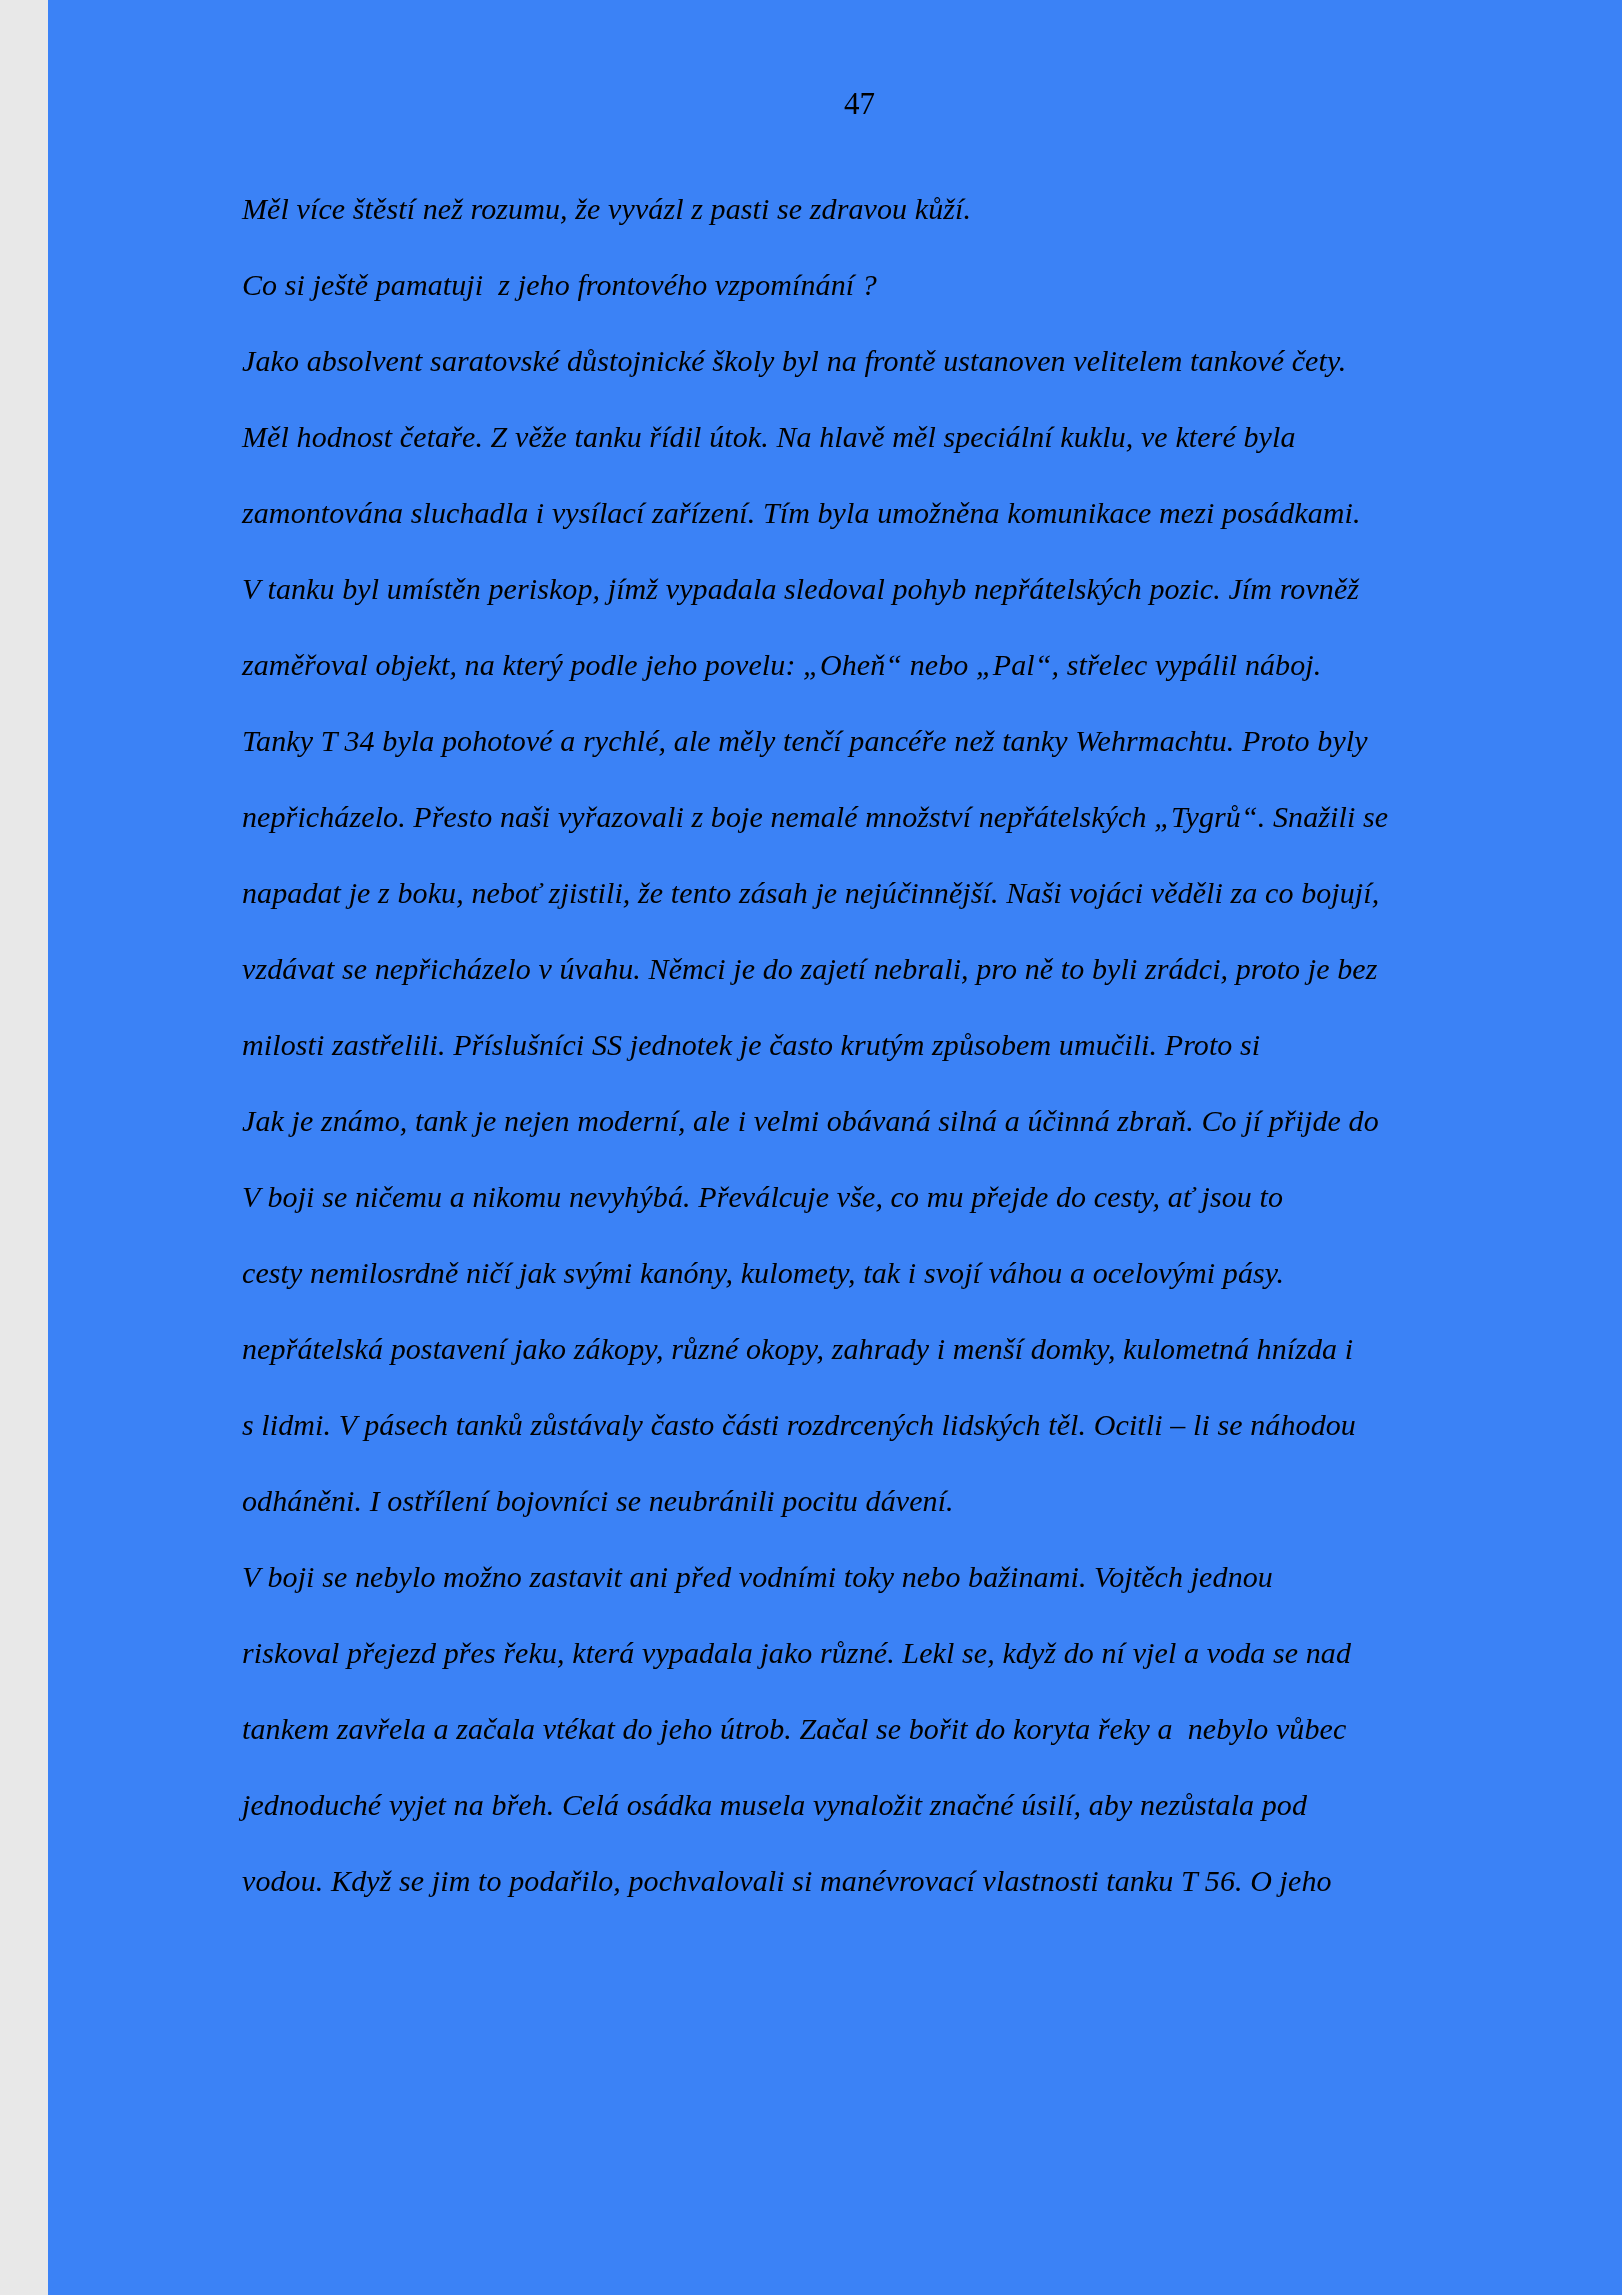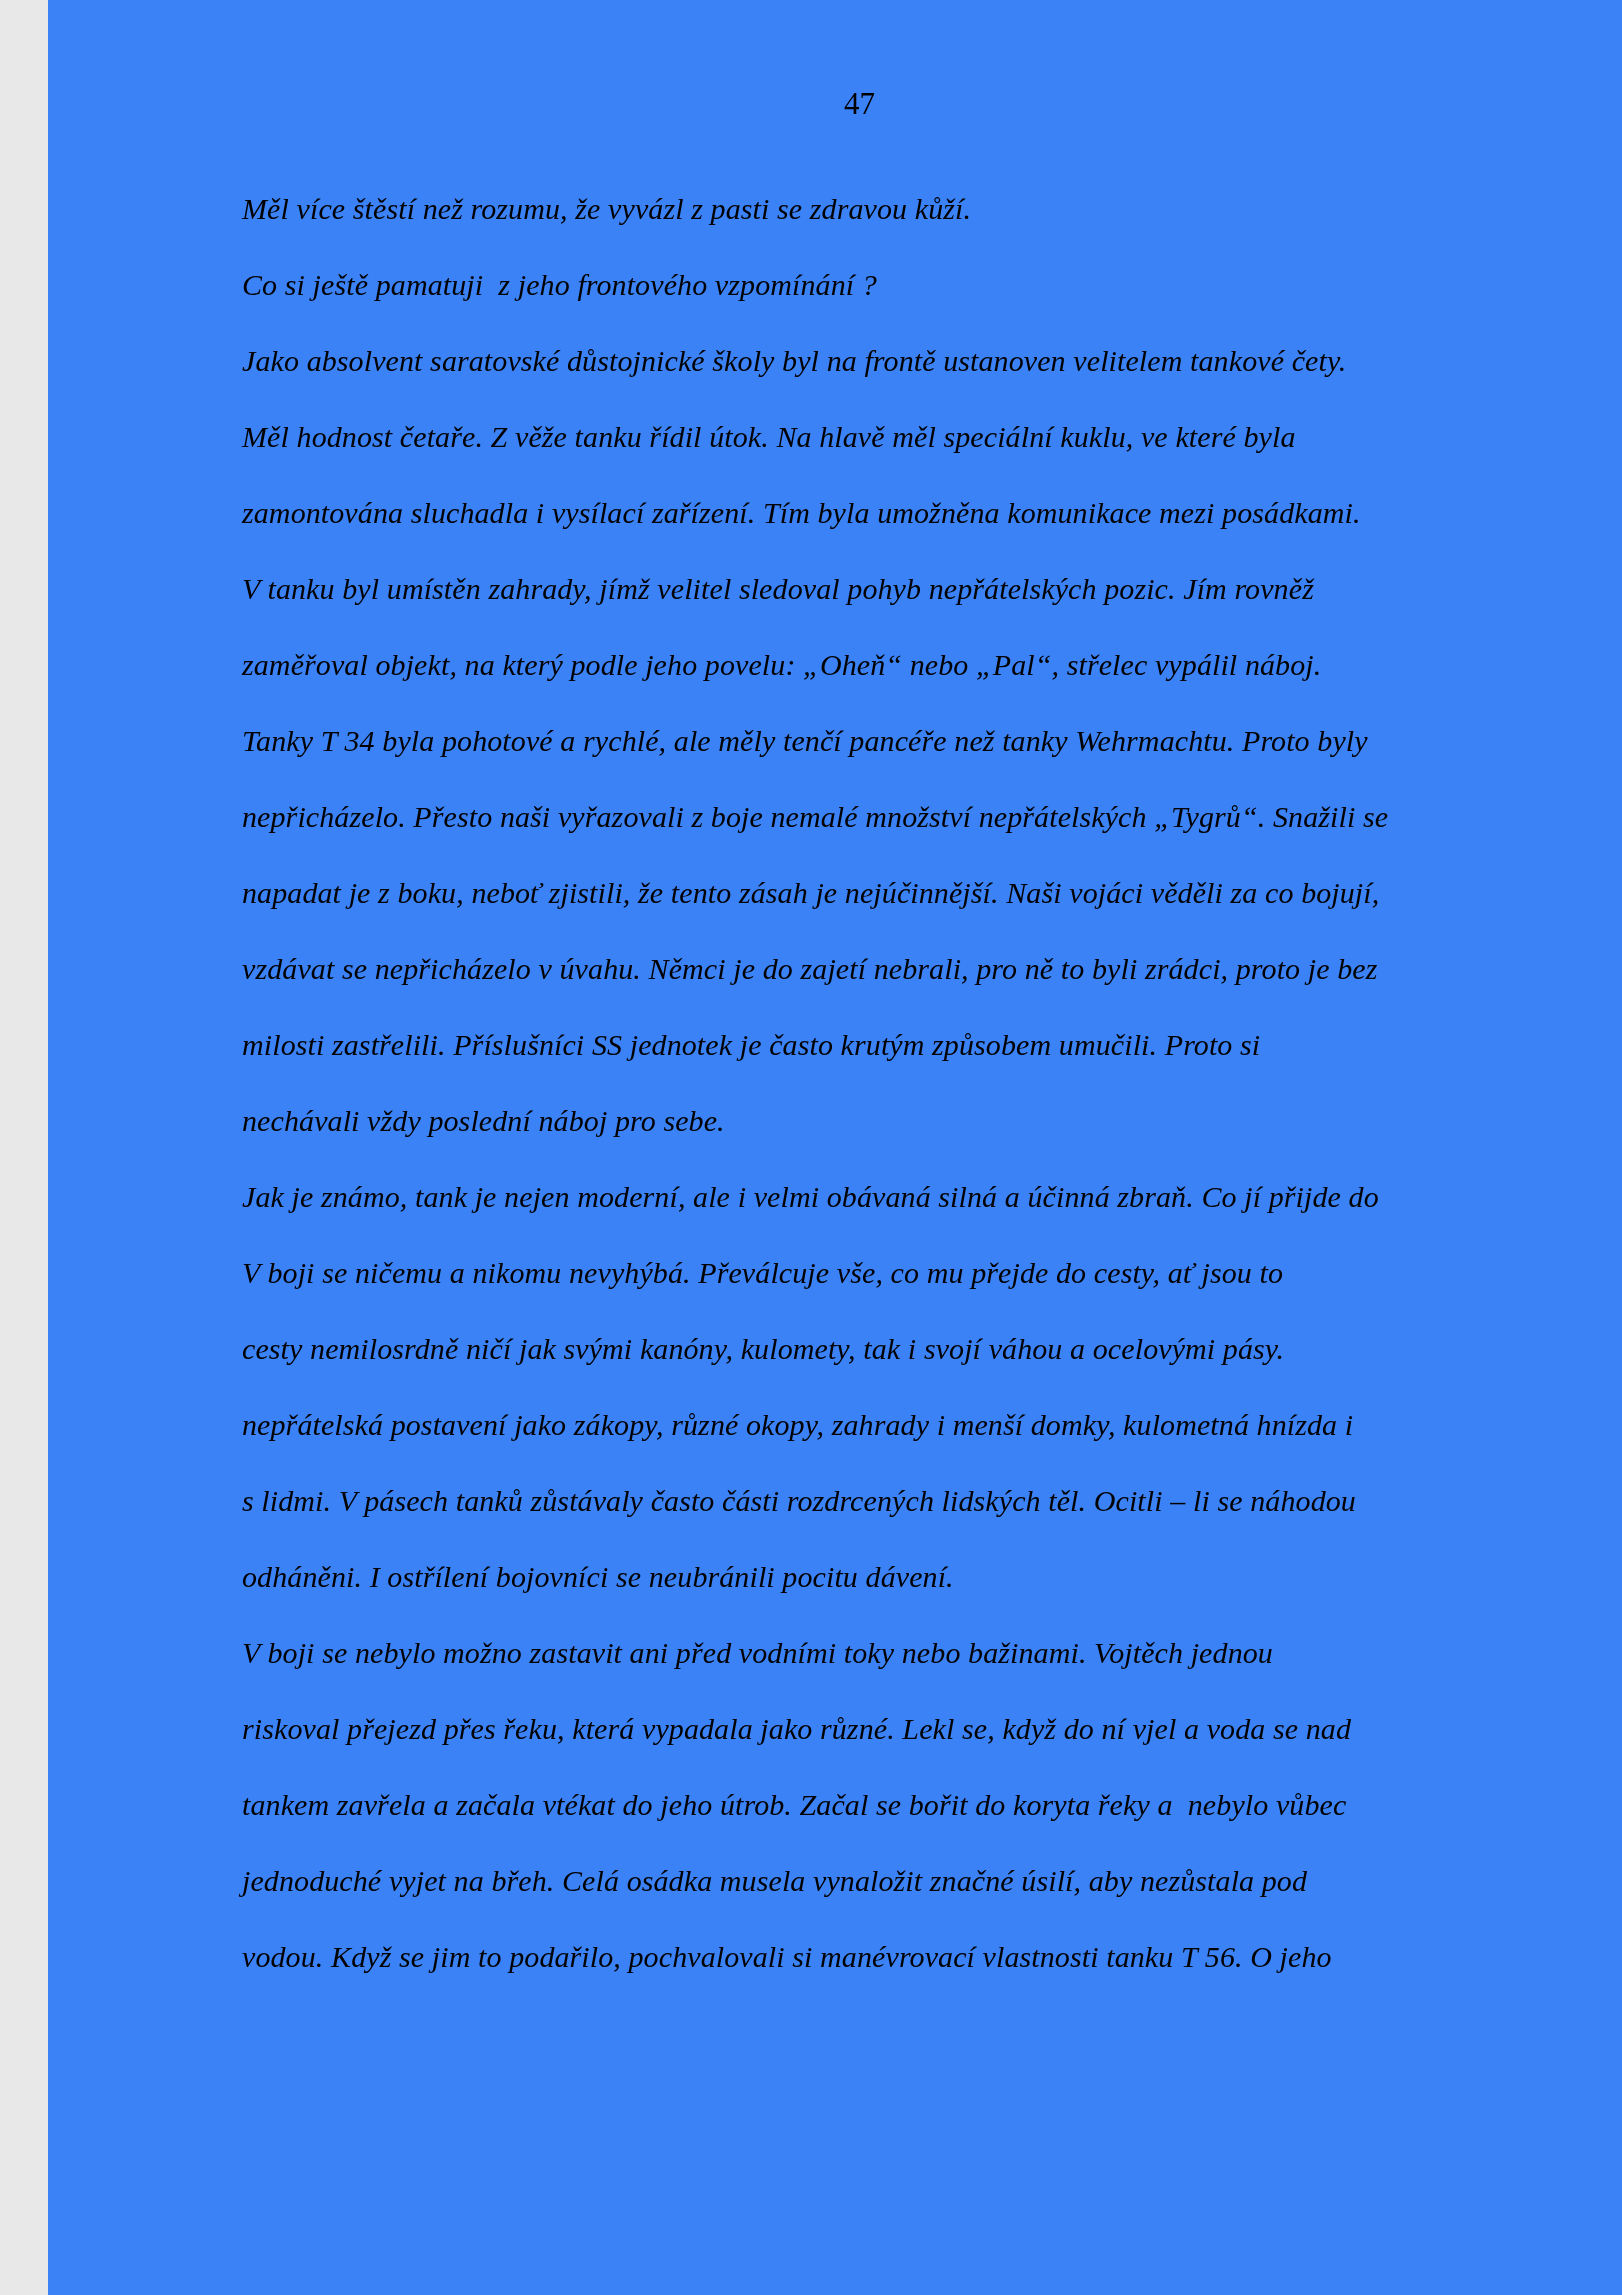--- a/index.html
+++ b/index.html
@@ -51,35 +51,34 @@
       <div class="line">Měl více štěstí než rozumu, že vyvázl z pasti se zdravou kůží.</div>
 
       <div class="line">Co si ještě pamatuji  z jeho frontového vzpomínání ?</div>
 
       <div class="line">Jako absolvent saratovské důstojnické školy byl na frontě ustanoven velitelem tankové čety.</div>
 
       <div class="line">Měl hodnost četaře. Z věže tanku řídil útok. Na hlavě měl speciální kuklu, ve které byla</div>
 
       <div class="line">zamontována sluchadla i vysílací zařízení. Tím byla umožněna komunikace mezi posádkami.</div>
 
-      <div class="line">V tanku byl umístěn zahrady, jímž velitel sledoval pohyb nepřátelských pozic. Jím rovněž</div>
+      <div class="line">V tanku byl umístěn periskop, jímž vypadala sledoval pohyb nepřátelských pozic. Jím rovněž</div>
 
       <div class="line">zaměřoval objekt, na který podle jeho povelu: „Oheň“ nebo „Pal“, střelec vypálil náboj.</div>
 
       <div class="line">Tanky T 34 byla pohotové a rychlé, ale měly tenčí pancéře než tanky Wehrmachtu. Proto byly</div>
 
       <div class="line">nepřicházelo. Přesto naši vyřazovali z boje nemalé množství nepřátelských „Tygrů“. Snažili se</div>
 
       <div class="line">napadat je z boku, neboť zjistili, že tento zásah je nejúčinnější. Naši vojáci věděli za co bojují,</div>
 
       <div class="line">vzdávat se nepřicházelo v úvahu. Němci je do zajetí nebrali, pro ně to byli zrádci, proto je bez</div>
 
       <div class="line">milosti zastřelili. Příslušníci SS jednotek je často krutým způsobem umučili. Proto si</div>
 
-      <div class="line">nechávali vždy poslední náboj pro sebe.</div>
 
       <div class="line">Jak je známo, tank je nejen moderní, ale i velmi obávaná silná a účinná zbraň. Co jí přijde do</div>
 
       <div class="line">V boji se ničemu a nikomu nevyhýbá. Převálcuje vše, co mu přejde do cesty, ať jsou to</div>
 
       <div class="line">cesty nemilosrdně ničí jak svými kanóny, kulomety, tak i svojí váhou a ocelovými pásy.</div>
 
       <div class="line">nepřátelská postavení jako zákopy, různé okopy, zahrady i menší domky, kulometná hnízda i</div>
 
       <div class="line">s lidmi. V pásech tanků zůstávaly často části rozdrcených lidských těl. Ocitli – li se náhodou</div>

